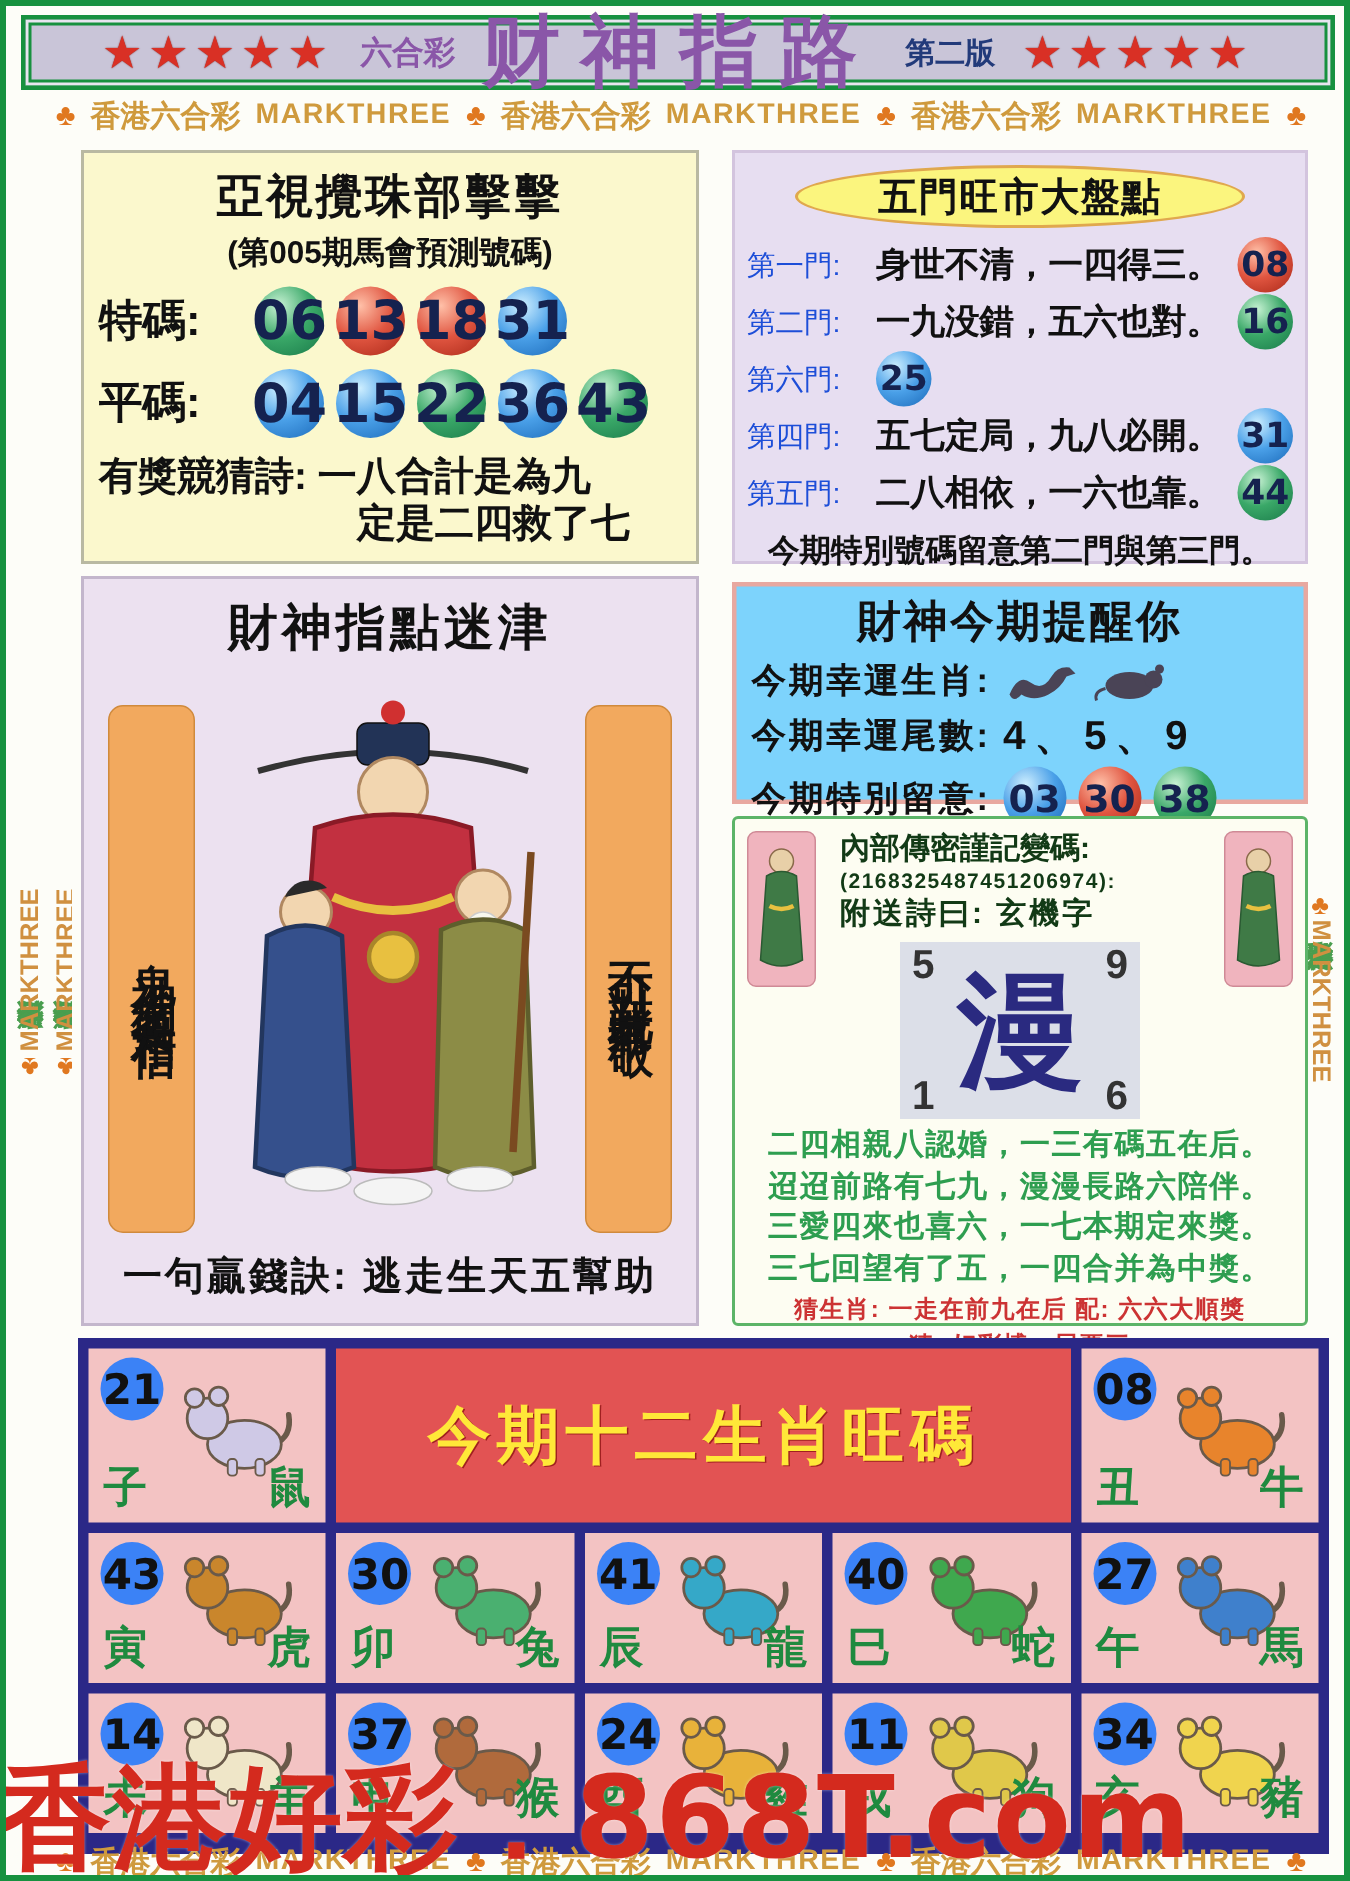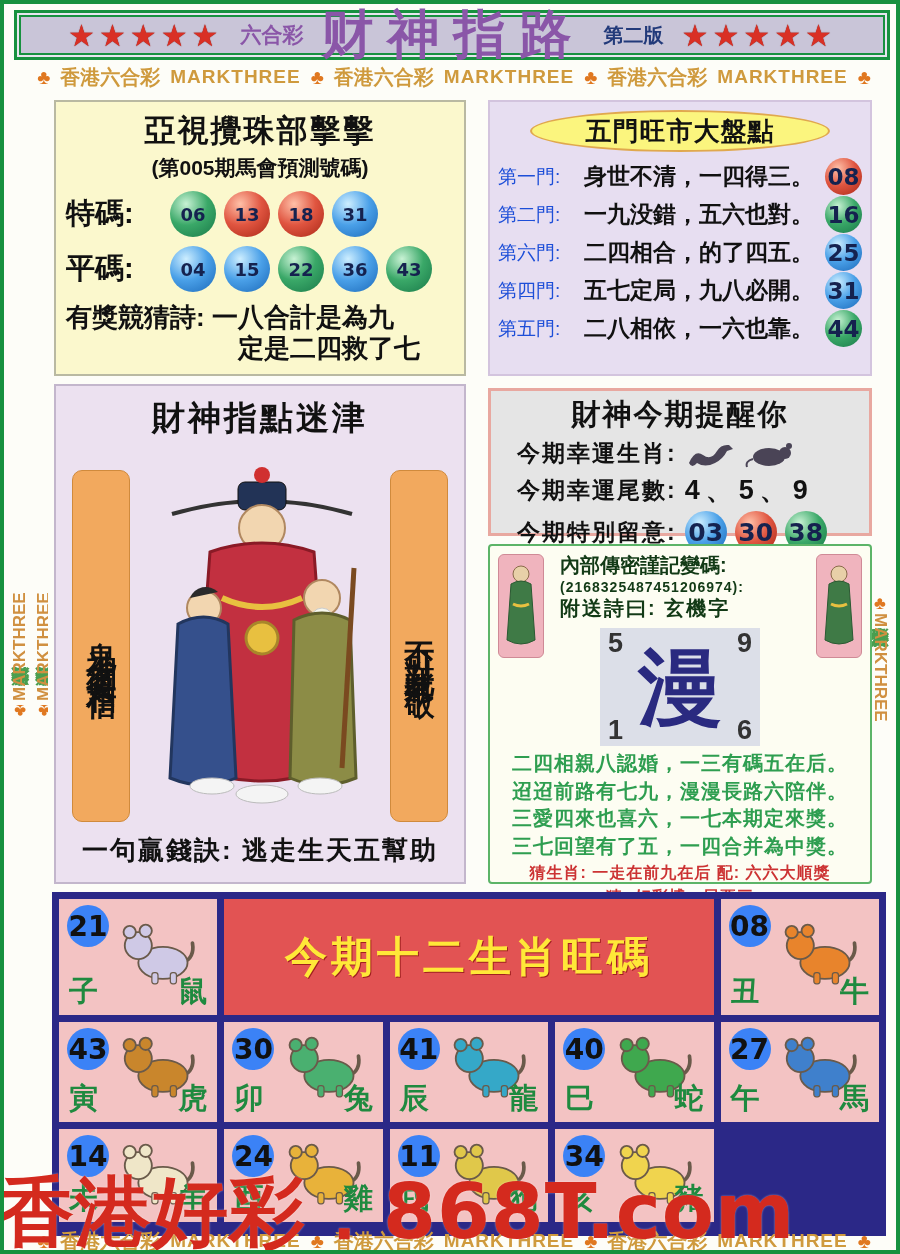--- a/index.html
+++ b/index.html
@@ -37,21 +37,21 @@
   .sideband.left{ left:4px; transform:rotate(180deg); }
   .sideband.right{ right:4px; }
   .s-seg{ display:block; }
   .s-clover{ color:#e07820; font-size:18px; }
   .s-cjk{ color:#4a9e4f; font-size:18px; font-weight:bold; }
   .s-latin{ color:#d09040; font-size:17px; font-weight:bold; }
   
   .ball{
     display:inline-flex; align-items:center; justify-content:center;
     width:46px; height:46px; border-radius:50%;
-    font-weight:bold; font-size:18px; color:#15224f; font-family:"DejaVu Sans",sans-serif;
+    font-weight:bold; font-size:36px; color:#15224f; font-family:"DejaVu Sans",sans-serif;
     flex:none;
   }
   .ball.red  { background:radial-gradient(circle at 35% 28%, #ffc0a8, #e05540 48%, #a82616); }
   .ball.blue { background:radial-gradient(circle at 35% 28%, #cdeeff, #4aa0e8 48%, #1a68b8); }
   .ball.green{ background:radial-gradient(circle at 35% 28%, #c8f2d4, #3aa868 48%, #187848); }
   .ball.sm{ width:37px; height:37px; font-size:23px; }
   .ball.md{ width:42px; height:42px; font-size:25px; }
   
   .boxA{
     position:absolute; left:50px; top:96px; width:412px; height:276px;
@@ -95,25 +95,25 @@
     display:flex; align-items:center; justify-content:center;
     font-size:26px; font-weight:bold; color:#111; letter-spacing:1px;
   }
   .door-row{ display:flex; align-items:center; margin-top:1px; }
   .door-row .door{ font-size:19px; font-weight:normal; color:#1d4ed8; width:86px; flex:none; }
   .door-row .dtxt{ font-size:23px; font-weight:bold; color:#111; flex:1; letter-spacing:0; }
   .boxC-note{ text-align:center; font-size:21px; font-weight:bold; color:#111; margin-top:6px; }
   
   .boxD{
     position:absolute; left:484px; top:384px; width:384px; height:148px;
-    background:#e5e5e5; border:3px solid #e8a8a0; padding:4px 10px;
+    background:#7dd3fc; border:3px solid #e8a8a0; padding:4px 10px;
   }
   .boxD-title{ text-align:center; font-size:29px; font-weight:bold; color:#111; letter-spacing:2px; }
   .d-row{ display:flex; align-items:center; gap:8px; margin-top:3px; }
-  .d-lbl{ font-size:23px; font-weight:bold; color:#111; letter-spacing:2px;margin-left:16px; }
+  .d-lbl{ font-size:23px; font-weight:bold; color:#111; letter-spacing:2px; }
   .d-val{ font-size:27px; font-weight:bold; color:#111; letter-spacing:6px; }
   .zicon{ width:52px; height:30px; }
   
   .boxE{
     position:absolute; left:484px; top:540px; width:384px; height:340px;
     background:#fdfdf2; border:2px solid #5cb468; border-radius:4px; padding:6px 8px;
   }
   .icard{
     position:absolute; top:8px; width:46px; height:104px; background:#f0b4be;
     border:1px solid #cf8a96; border-radius:6px; display:flex; align-items:center; justify-content:center;
@@ -241,33 +241,33 @@
       <span class="dtxt">身世不清，一四得三。</span>
       <span class="ball sm red">08</span>
     </div>
     <div class="door-row">
       <span class="door">第二門:</span>
       <span class="dtxt">一九没錯，五六也對。</span>
       <span class="ball sm green">16</span>
     </div>
     <div class="door-row">
       <span class="door">第六門:</span>
-      <span class="dtxt">二四相合，的了四五。</span>
       <span class="ball sm blue">25</span>
     </div>
     <div class="door-row">
       <span class="door">第四門:</span>
       <span class="dtxt">五七定局，九八必開。</span>
       <span class="ball sm blue">31</span>
     </div>
     <div class="door-row">
       <span class="door">第五門:</span>
       <span class="dtxt">二八相依，一六也靠。</span>
       <span class="ball sm green">44</span>
     </div>
+    <div class="boxC-note">今期特別號碼留意第二門與第三門。</div>
   </div>
 
   <div class="boxD">
     <div class="boxD-title">財神今期提醒你</div>
     <div class="d-row">
       <span class="d-lbl">今期幸運生肖:</span>
       <svg class="zicon" viewBox="0 0 52 30">
         <path d="M4 24 q6 -14 14 -8 q8 6 14 -4 q4 -7 12 -6 l4 4 -6 2 q-4 8 -12 12 q-10 5 -18 0 q-5 6 -8 0 z" fill="#4a4456"></path>
       </svg>
       <svg class="zicon" viewBox="0 0 52 30">
@@ -413,20 +413,28 @@
     </div>
     <div class="zcell">
       <span class="znum">14</span>
       <svg class="ani">
           <use href="#ani-shape" fill="#efe6c8"></use>
         </svg>
       <span class="zbranch">未</span>
       <span class="zanimal">羊</span>
     </div>
     <div class="zcell">
+      <span class="znum">37</span>
+      <svg class="ani">
+          <use href="#ani-shape" fill="#b06a3c"></use>
+        </svg>
+      <span class="zbranch">申</span>
+      <span class="zanimal">猴</span>
+    </div>
+    <div class="zcell">
       <span class="znum">24</span>
       <svg class="ani">
           <use href="#ani-shape" fill="#e8b23a"></use>
         </svg>
       <span class="zbranch">酉</span>
       <span class="zanimal">雞</span>
     </div>
     <div class="zcell">
       <span class="znum">11</span>
       <svg class="ani">

